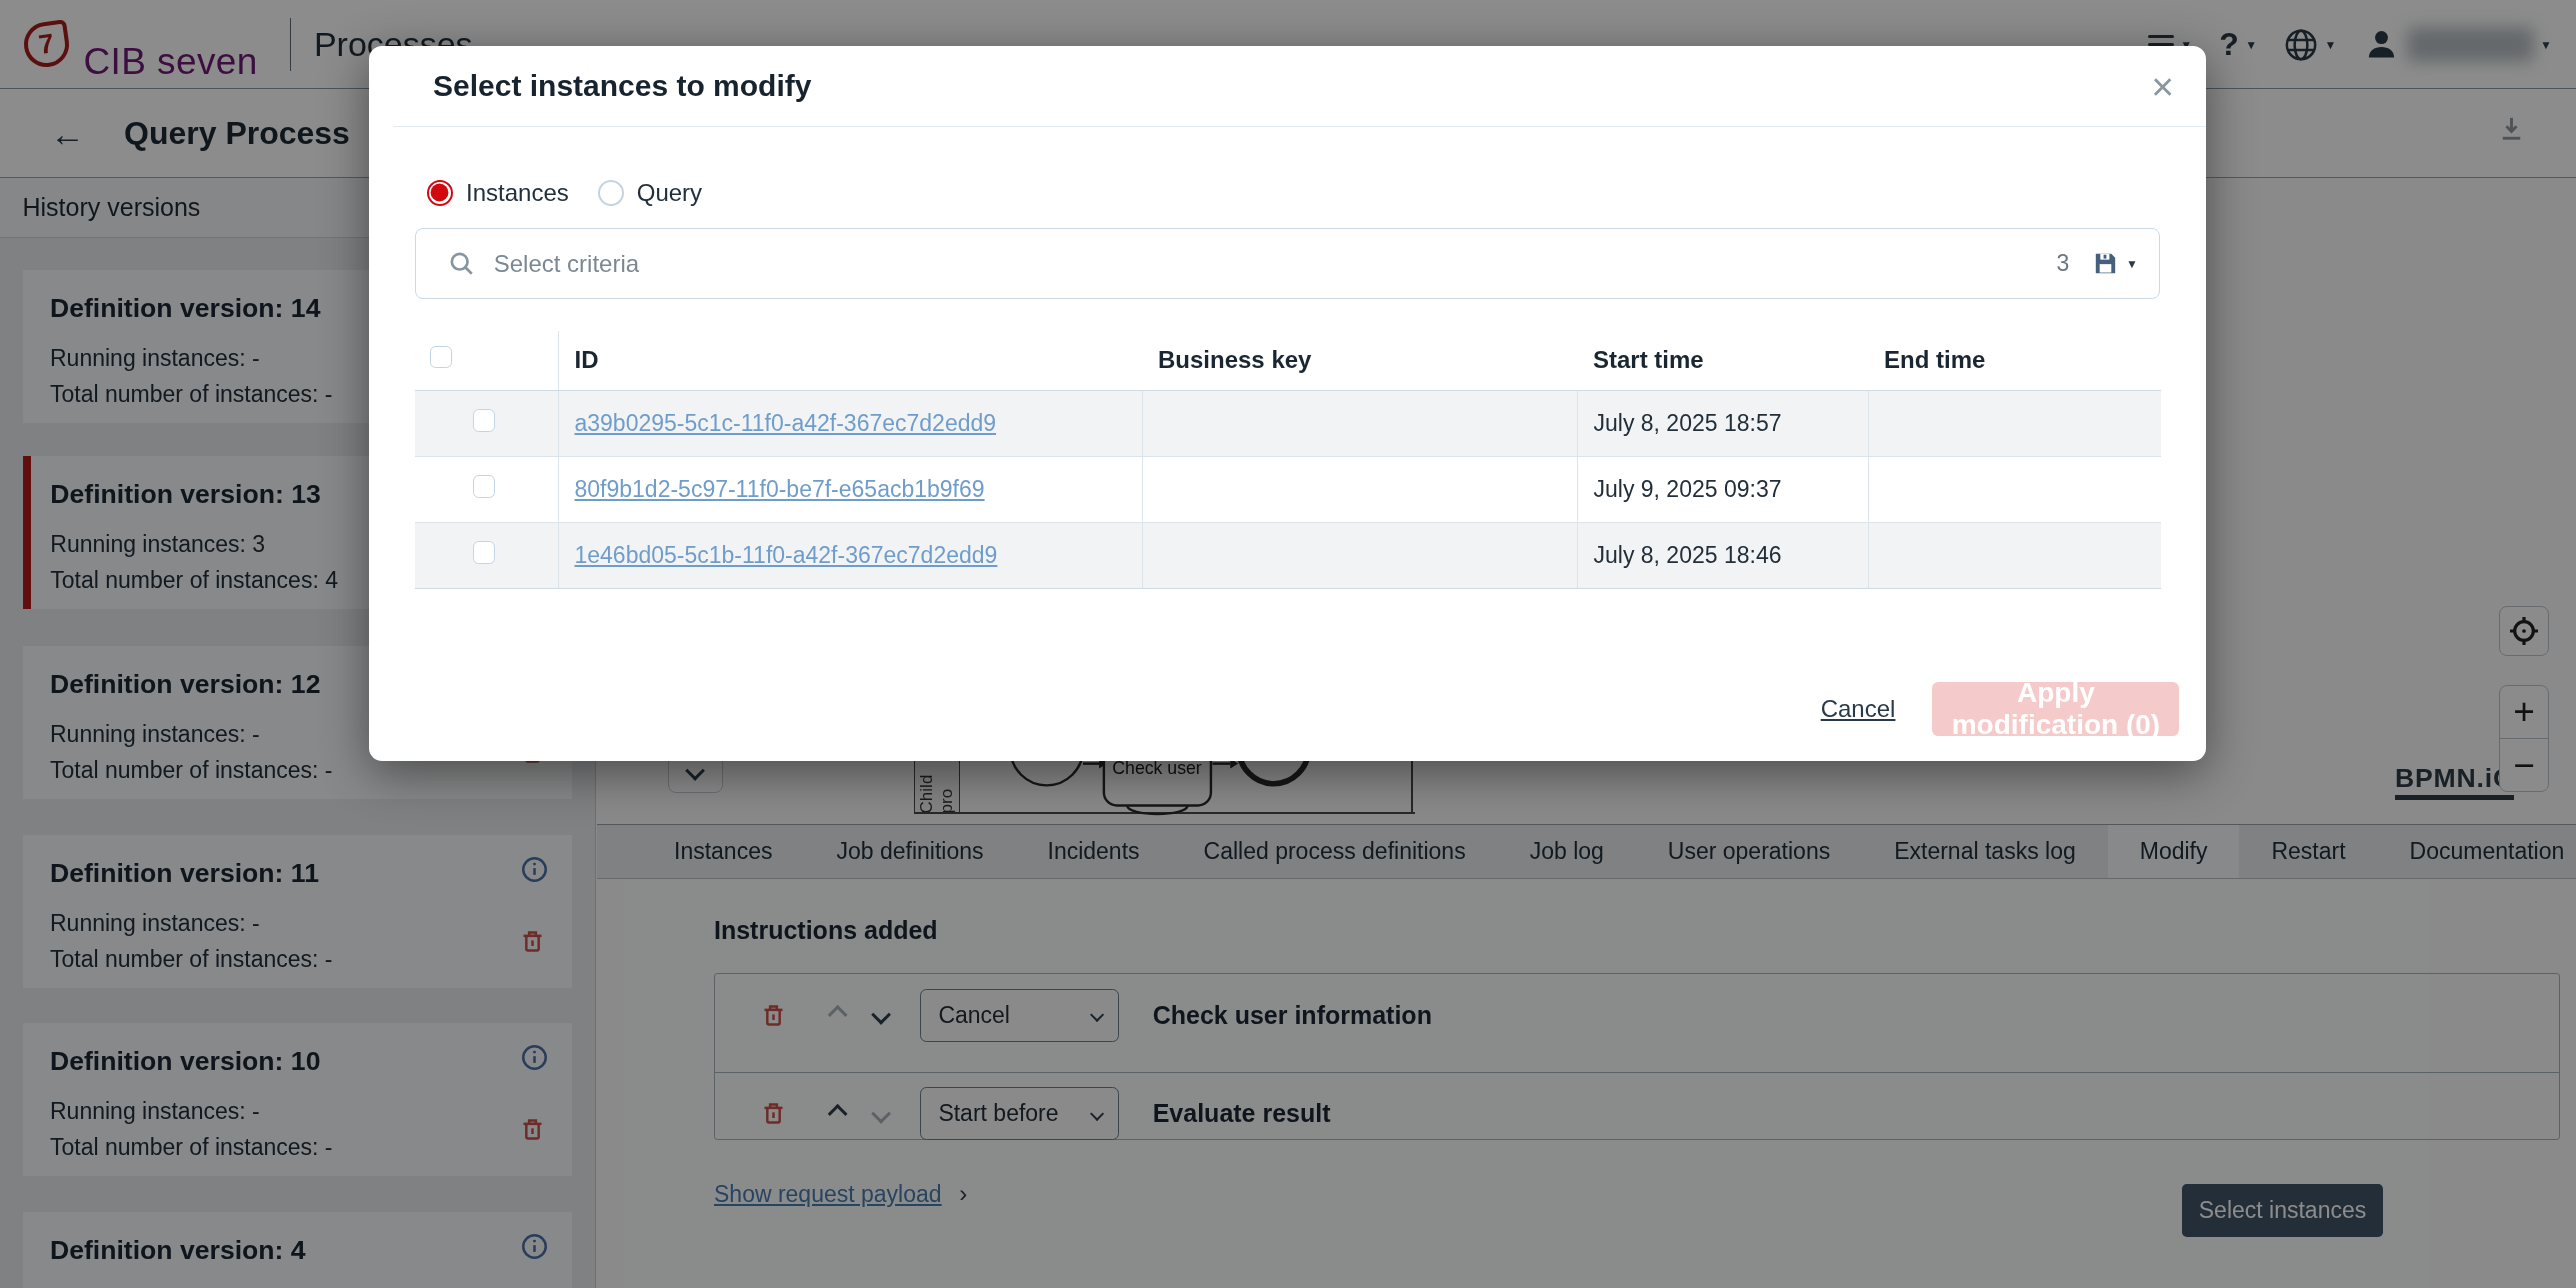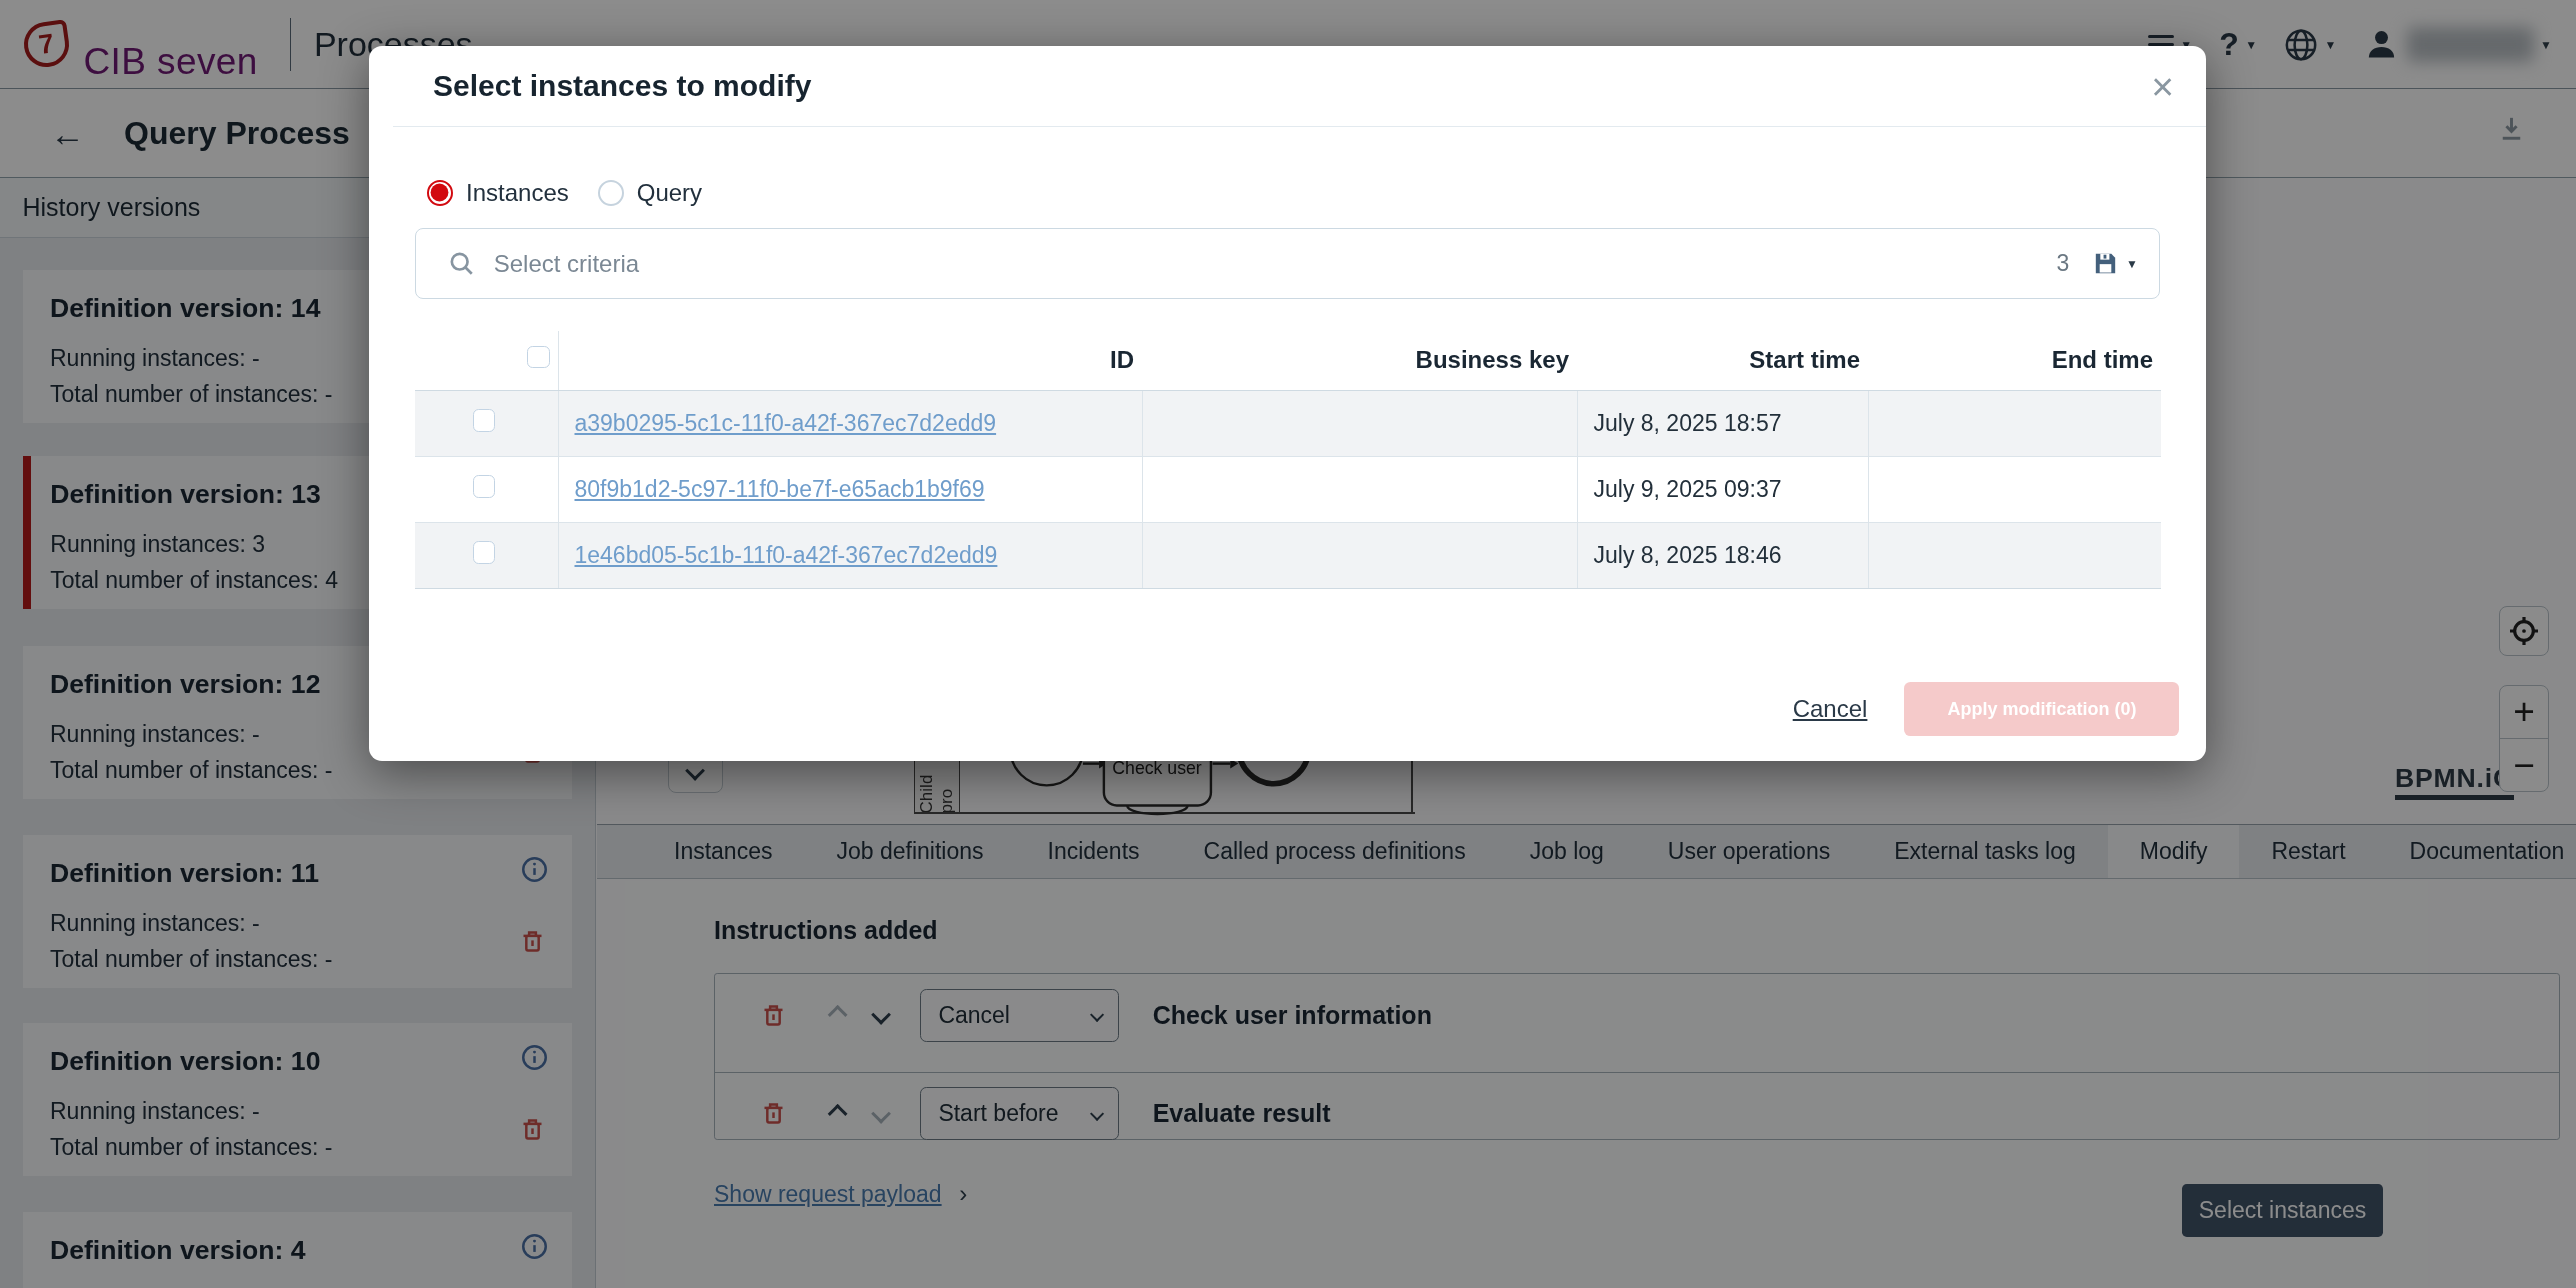--- a/index.html
+++ b/index.html
@@ -124,37 +124,37 @@
                 display:flex; align-items:center; padding:0 21px 0 31px; background:#fff; }
   .search-bar input { flex:1; border:none; outline:none; font-size:24px; color:#2a3947; margin-left:17.7px;
                       font-family:"Liberation Sans", sans-serif; }
   .search-bar input::placeholder { color:#7b8894; }
   .result-count { font-size:23px; color:#6b7883; margin-right:21px; }
   .save-wrap { display:flex; align-items:center; gap:4.8px; color:#44607c; }
 
   .inst-table { margin-top:32px; width:1745px; border-collapse:collapse; table-layout:fixed; }
   .inst-table col.c0 { width:143px; } .inst-table col.c1 { width:584px; }
   .inst-table col.c2 { width:435px; } .inst-table col.c3 { width:291px; } .inst-table col.c4 { width:293px; }
-  .inst-table th { text-align:right; font-size:24px; color:#1a2733; padding:14.5px 8px 16px 16px;
+  .inst-table th { text-align:left; font-size:24px; color:#1a2733; padding:14.5px 8px 16px 16px;
                    border-bottom:1.6px solid #cfdae2; }
   .inst-table td { font-size:23px; color:#222f3a; padding:0 8px 0 16px; height:66px;
                    border-bottom:0.8px solid #dce4ea; border-right:0.8px solid #dce4ea; }
   .inst-table td:first-child, .inst-table th:first-child { padding-left:14.5px; border-right:0.8px solid #dce4ea; }
   .inst-table th { border-right:none; }
   .inst-table td:last-child { border-right:none; }
   .inst-table tr.alt td { background:#f1f3f5; }
   .inst-table tr:last-child td { border-bottom:1.6px solid #cfdae2; }
   .id-link { color:#6f9dcb; text-decoration:underline; }
   .cbox { display:inline-block; width:22.5px; height:22.5px; border:1.6px solid #c3d4e4; border-radius:5.6px; background:#fff; }
   td .cbox { margin-left:43px; }
 
   .modal-footer { position:absolute; left:0; bottom:24px; width:1837px; height:56px;
                   display:flex; align-items:center; justify-content:flex-end; padding-right:26.6px; gap:37px; }
   .cancel-link { font-size:24px; color:#2a3947; text-decoration:underline; }
-  .apply-btn { width:275px; height:54px; background:#f5caca; color:#ffffff; font-size:18px; font-weight:bold;
+  .apply-btn { width:247px; height:54px; background:#f5caca; color:#ffffff; font-size:28px; font-weight:bold;
                border:none; border-radius:6.4px; display:flex; align-items:center; justify-content:center; }
 </style>
 </head>
 <body>
 
 <div class="app">
 
   <header class="navbar">
     <div class="brand">
       <span class="logo-badge">7</span>

